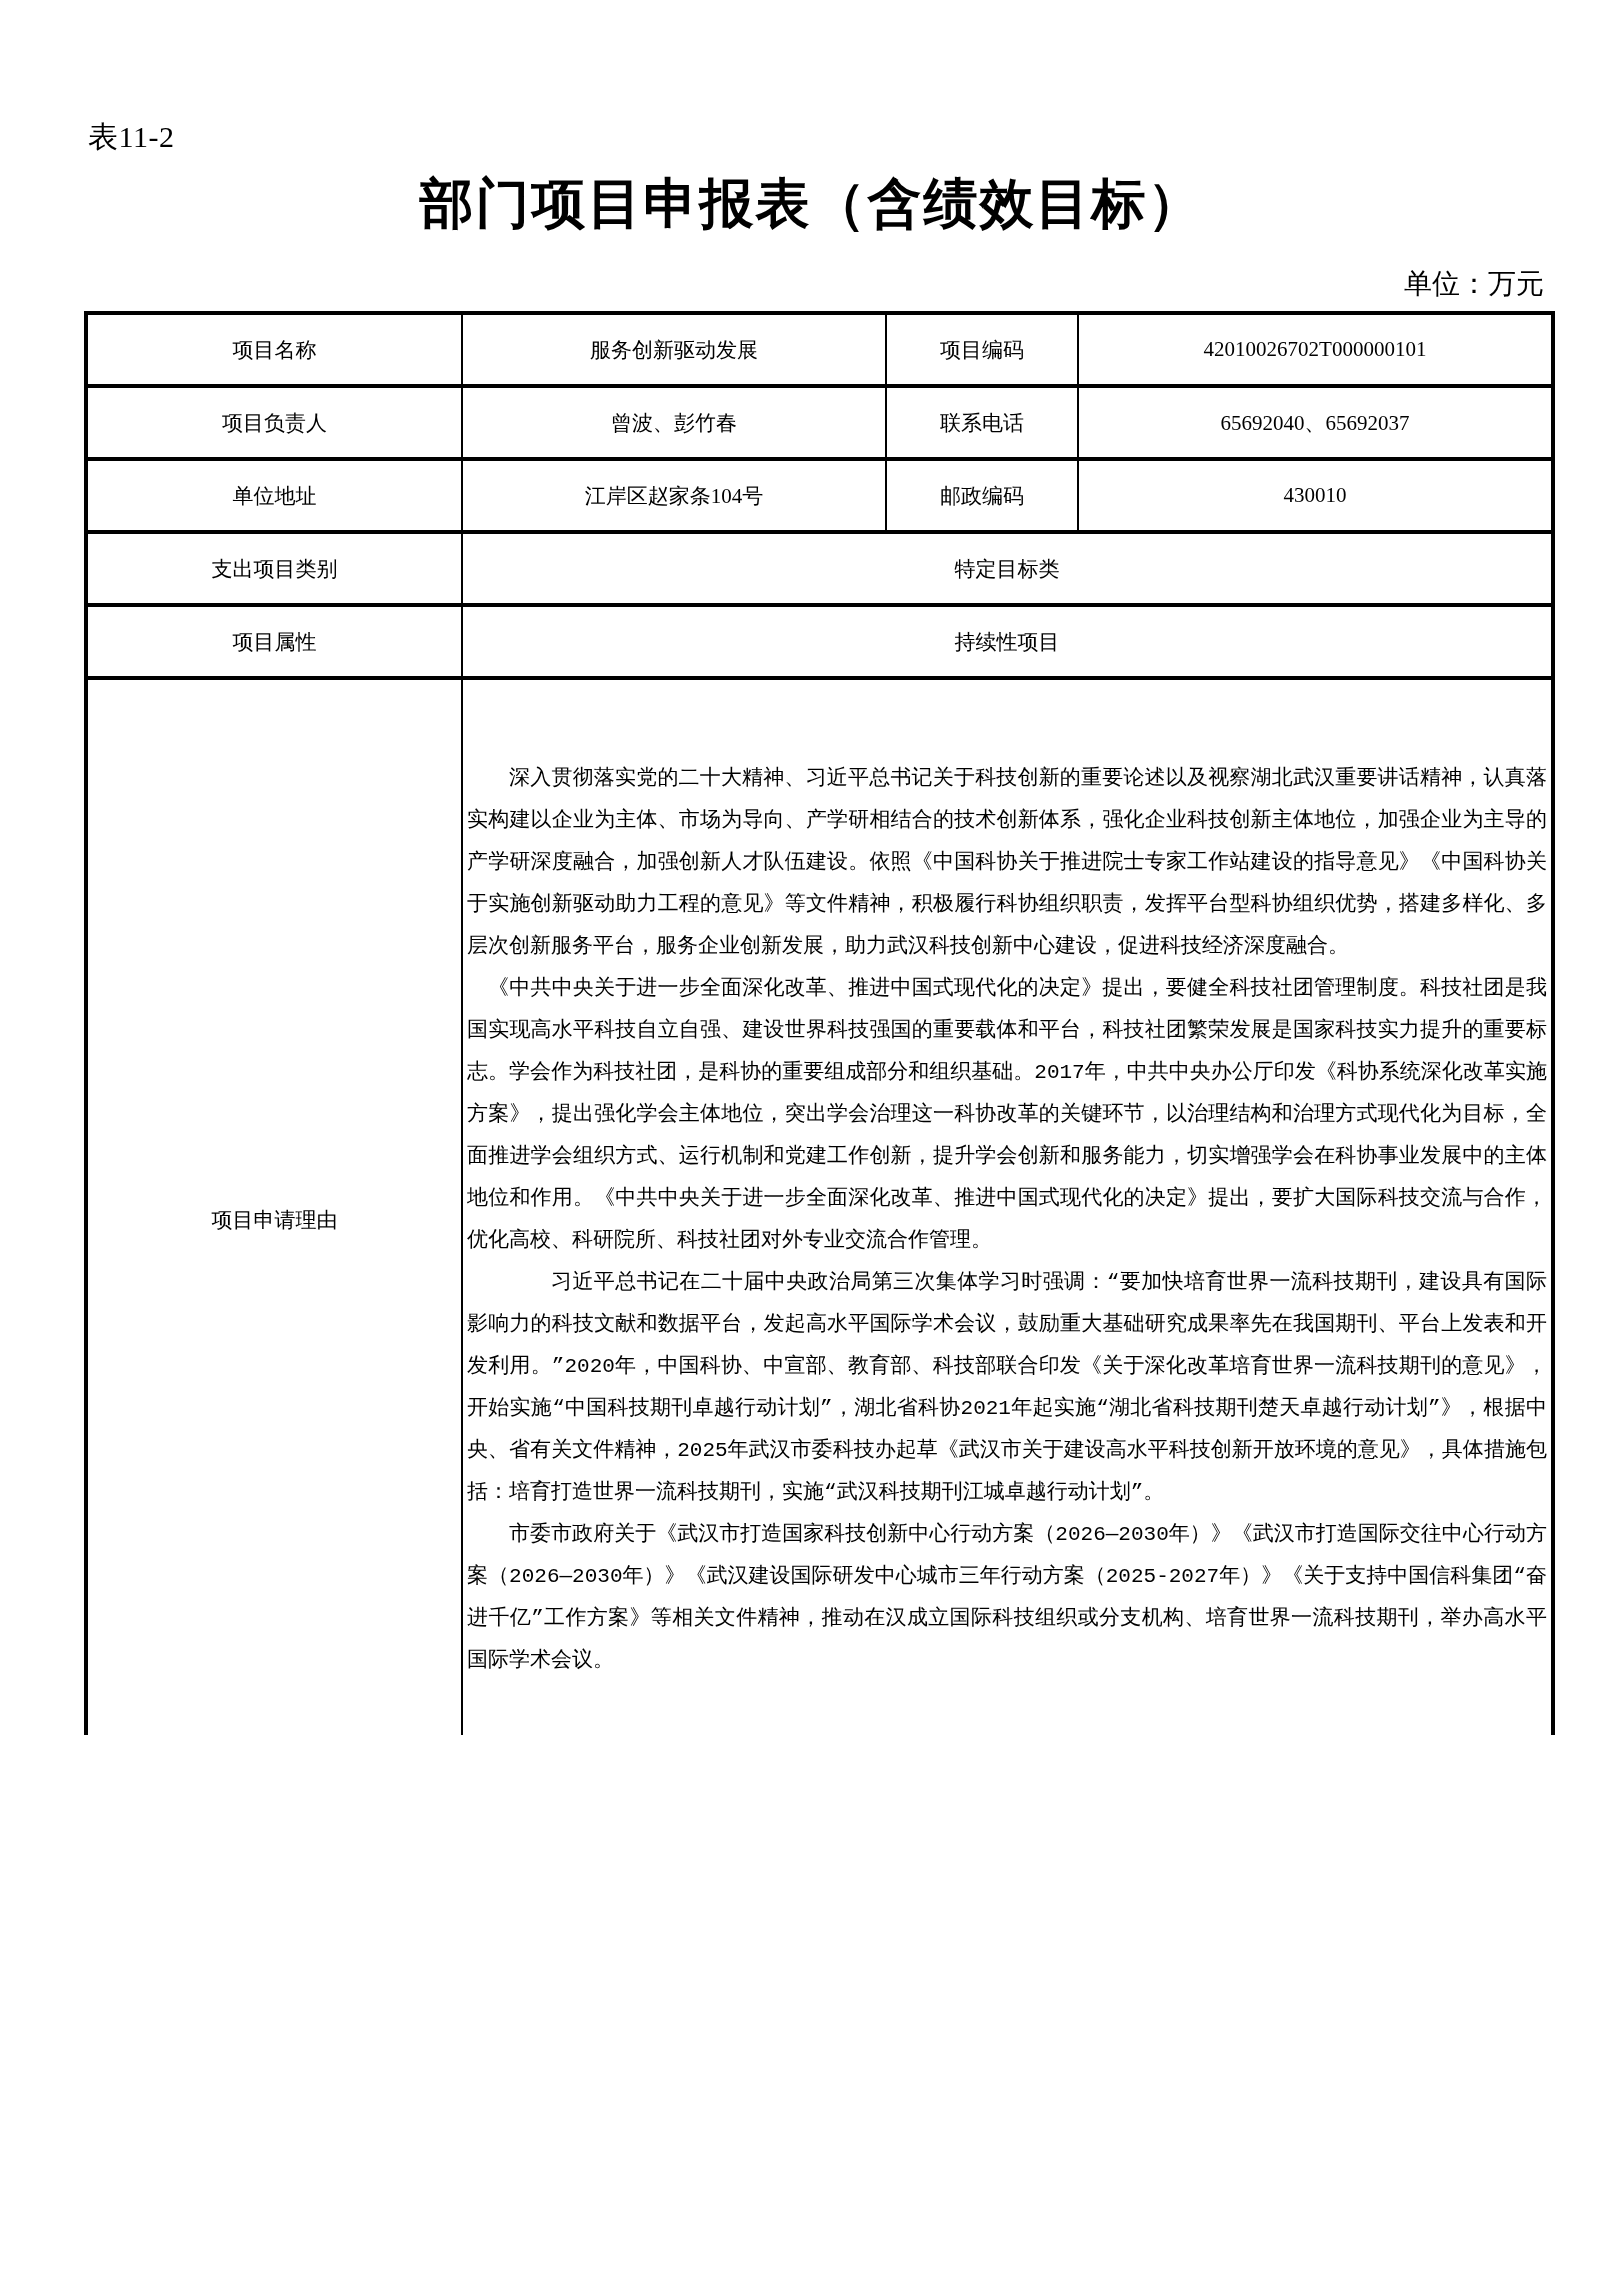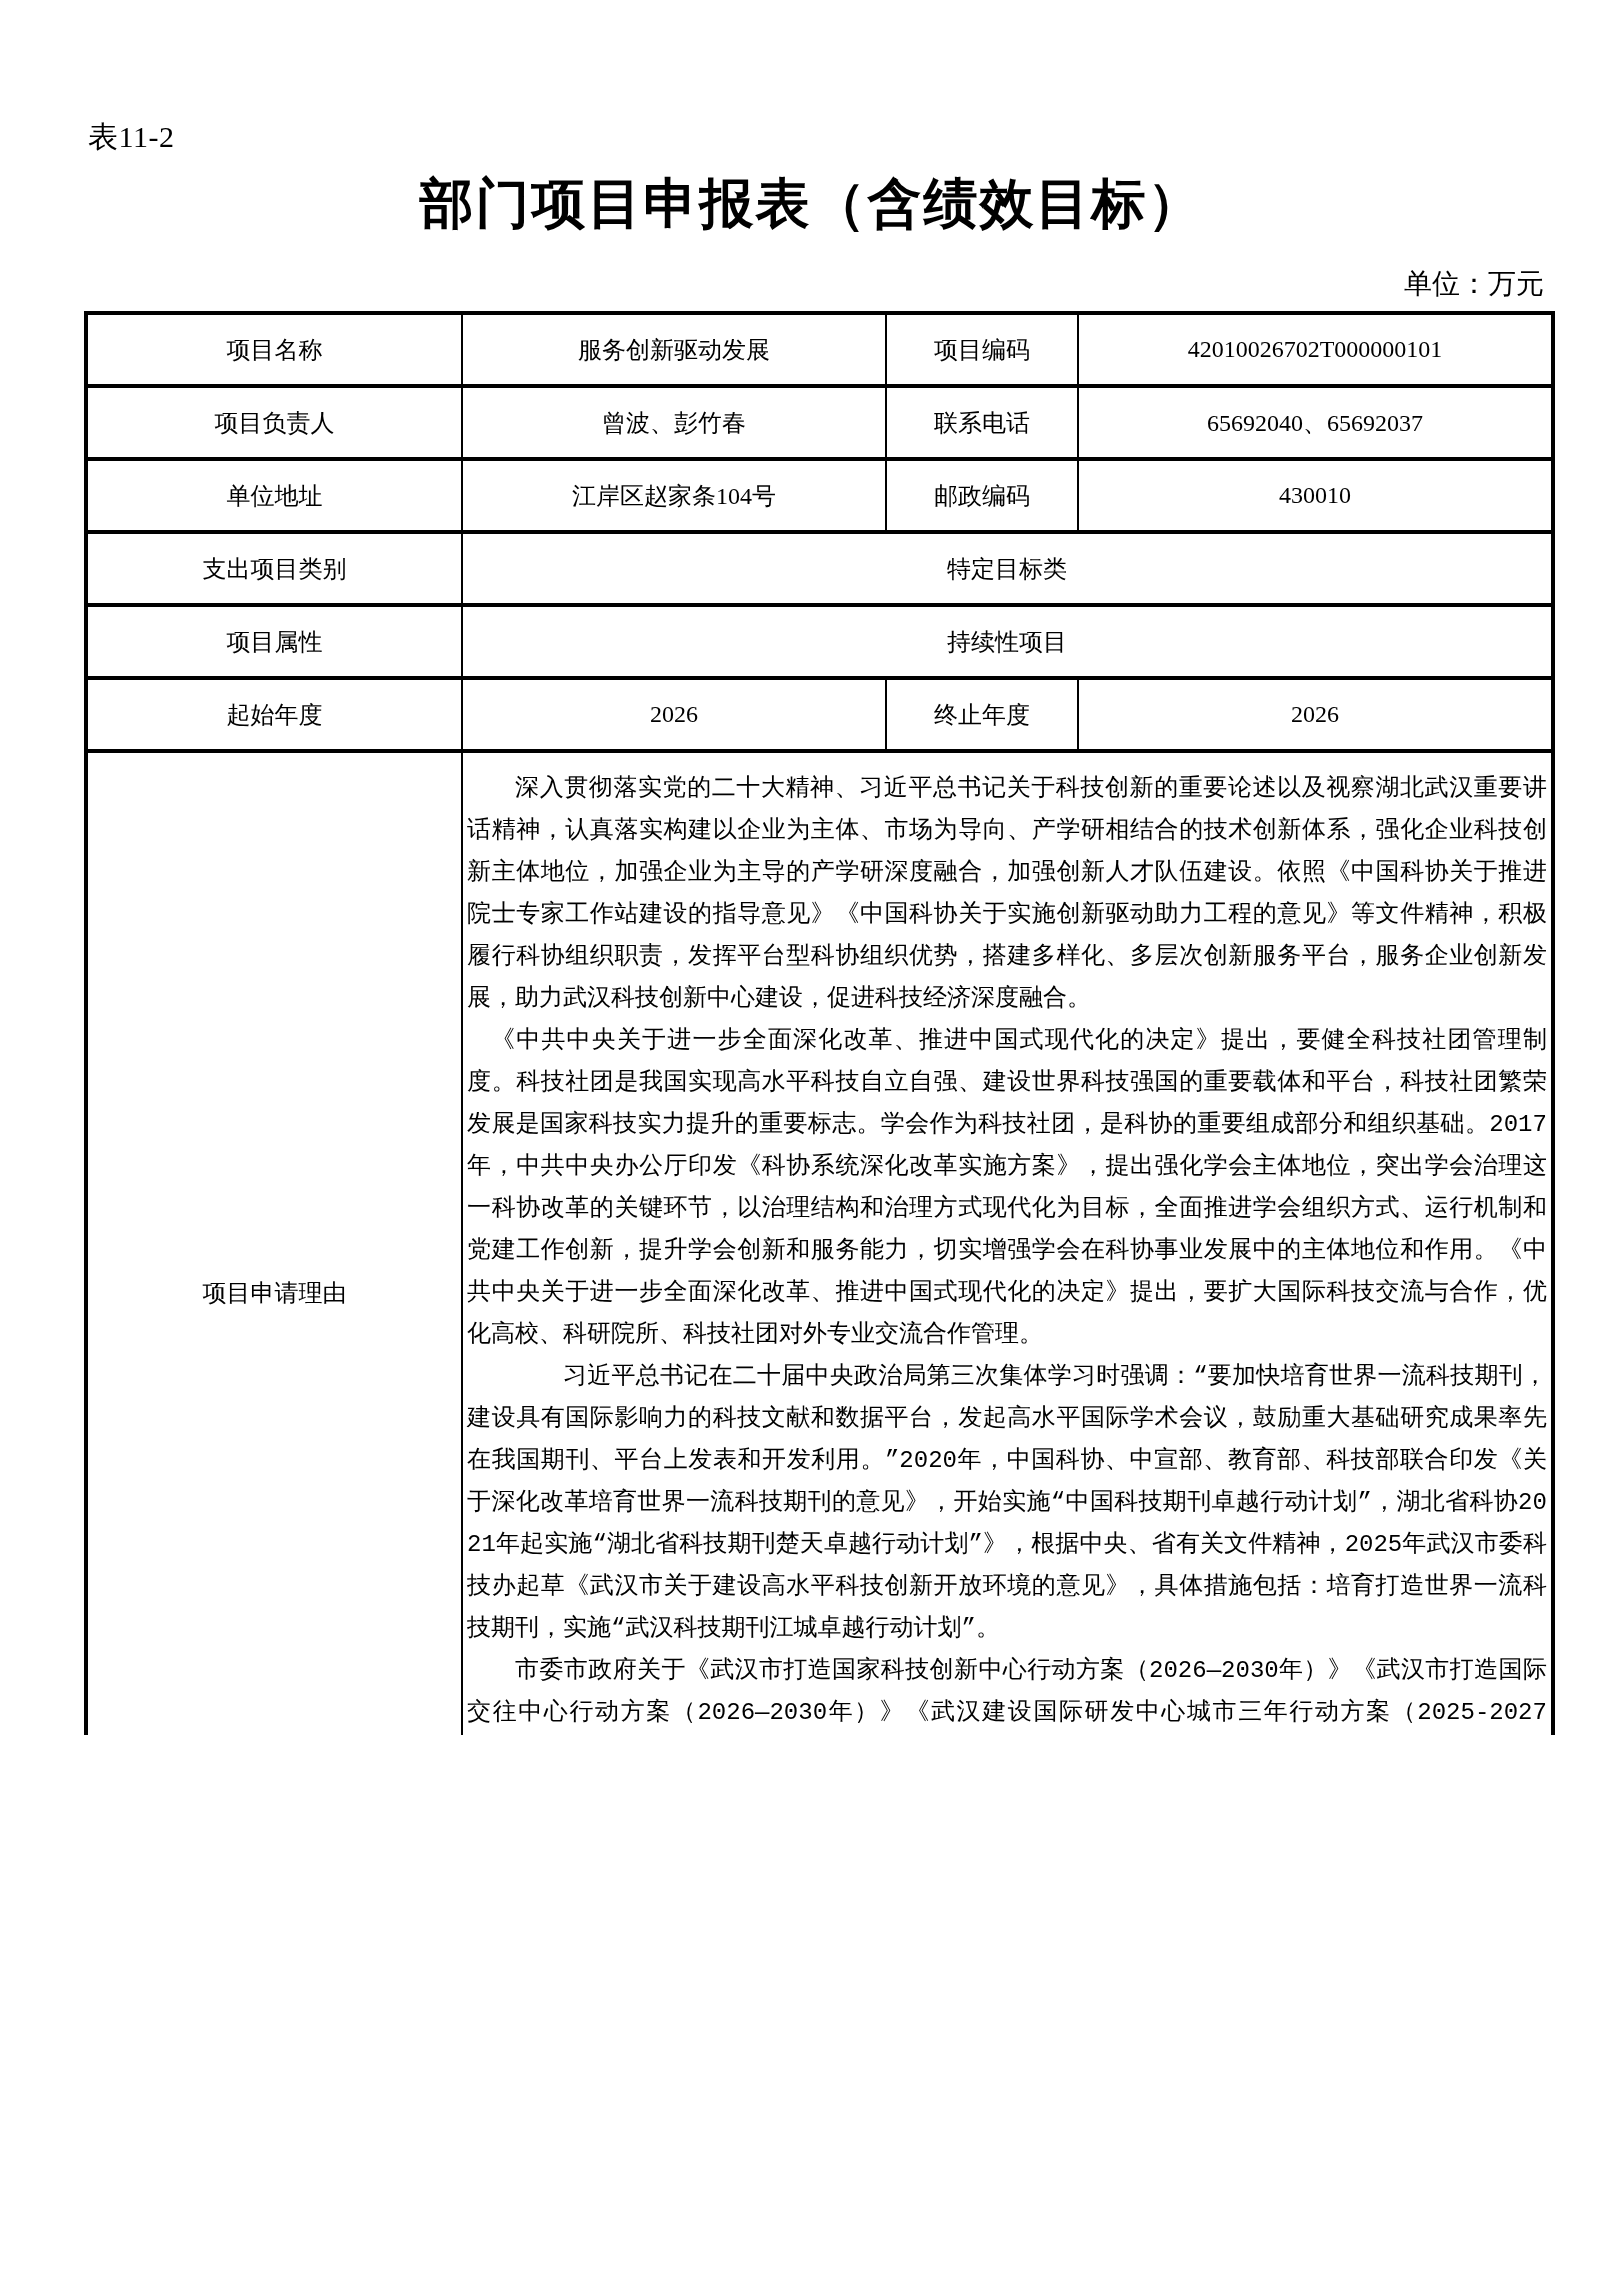--- a/index.html
+++ b/index.html
@@ -52,21 +52,21 @@
     width: 1467px;
     border-collapse: collapse;
     table-layout: fixed;
     border: 4.1px solid #000000;
   }
   table.form td {
     border-left: 2px solid #000000;
     border-right: 2px solid #000000;
     border-top: 4.6px solid #000000;
     border-bottom: 4.6px solid #000000;
-    font-size: 24px;
+    font-size: 21px;
     text-align: center;
     vertical-align: middle;
     padding: 0 4.1px;
     overflow: hidden;
     word-break: break-all;
   }
   tr.row-std { height: 73px; }
   tr.row-big { height: 1084px; }
   td.reason-cell {
     text-align: justify;
@@ -128,26 +128,20 @@
         <td>430010</td>
       </tr>
       <tr class="row-std">
         <td>支出项目类别</td>
         <td colspan="3">特定目标类</td>
       </tr>
       <tr class="row-std">
         <td>项目属性</td>
         <td colspan="3">持续性项目</td>
       </tr>
-      <tr class="row-std">
-        <td>起始年度</td>
-        <td>2026</td>
-        <td>终止年度</td>
-        <td>2026</td>
-      </tr>
       <tr class="row-big">
         <td>项目申请理由</td>
         <td colspan="3" class="reason-cell">
           <p class="ind2">深入贯彻落实党的二十大精神、习近平总书记关于科技创新的重要论述以及视察湖北武汉重要讲话精神，认真落实构建以企业为主体、市场为导向、产学研相结合的技术创新体系，强化企业科技创新主体地位，加强企业为主导的产学研深度融合，加强创新人才队伍建设。依照《中国科协关于推进院士专家工作站建设的指导意见》《中国科协关于实施创新驱动助力工程的意见》等文件精神，积极履行科协组织职责，发挥平台型科协组织优势，搭建多样化、多层次创新服务平台，服务企业创新发展，助力武汉科技创新中心建设，促进科技经济深度融合。</p>
           <p class="ind1">《中共中央关于进一步全面深化改革、推进中国式现代化的决定》提出，要健全科技社团管理制度。科技社团是我国实现高水平科技自立自强、建设世界科技强国的重要载体和平台，科技社团繁荣发展是国家科技实力提升的重要标志。学会作为科技社团，是科协的重要组成部分和组织基础。2017年，中共中央办公厅印发《科协系统深化改革实施方案》，提出强化学会主体地位，突出学会治理这一科协改革的关键环节，以治理结构和治理方式现代化为目标，全面推进学会组织方式、运行机制和党建工作创新，提升学会创新和服务能力，切实增强学会在科协事业发展中的主体地位和作用。《中共中央关于进一步全面深化改革、推进中国式现代化的决定》提出，要扩大国际科技交流与合作，优化高校、科研院所、科技社团对外专业交流合作管理。</p>
           <p class="ind4">习近平总书记在二十届中央政治局第三次集体学习时强调：“要加快培育世界一流科技期刊，建设具有国际影响力的科技文献和数据平台，发起高水平国际学术会议，鼓励重大基础研究成果率先在我国期刊、平台上发表和开发利用。”2020年，中国科协、中宣部、教育部、科技部联合印发《关于深化改革培育世界一流科技期刊的意见》，开始实施“中国科技期刊卓越行动计划”，湖北省科协2021年起实施“湖北省科技期刊楚天卓越行动计划”》，根据中央、省有关文件精神，2025年武汉市委科技办起草《武汉市关于建设高水平科技创新开放环境的意见》，具体措施包括：培育打造世界一流科技期刊，实施“武汉科技期刊江城卓越行动计划”。</p>
           <p class="ind2">市委市政府关于《武汉市打造国家科技创新中心行动方案（2026—2030年）》《武汉市打造国际交往中心行动方案（2026—2030年）》《武汉建设国际研发中心城市三年行动方案（2025-2027年）》《关于支持中国信科集团“奋进千亿”工作方案》等相关文件精神，推动在汉成立国际科技组织或分支机构、培育世界一流科技期刊，举办高水平国际学术会议。</p>
         </td>
       </tr>
     </tbody>

